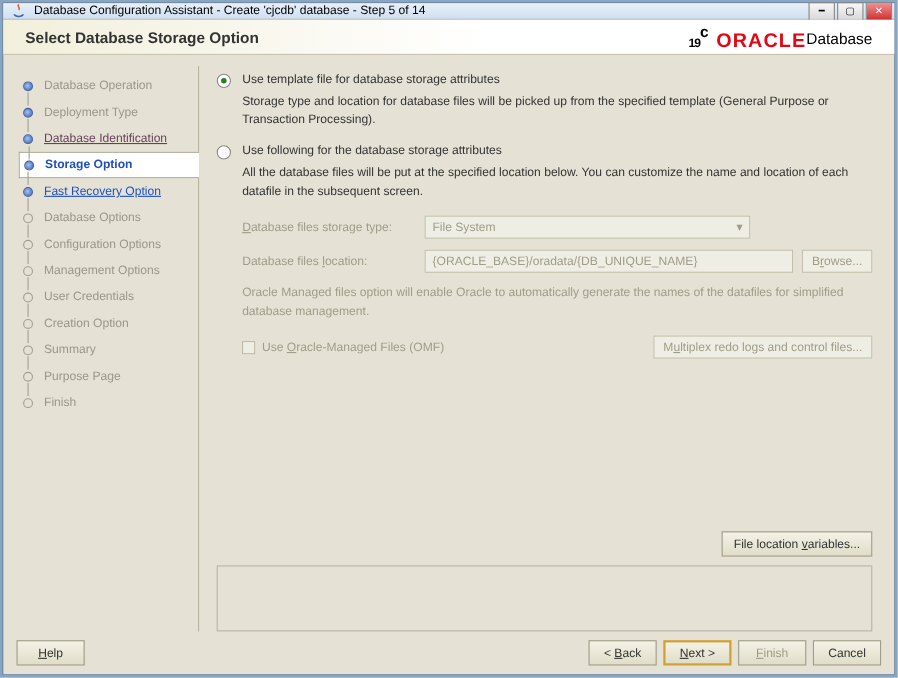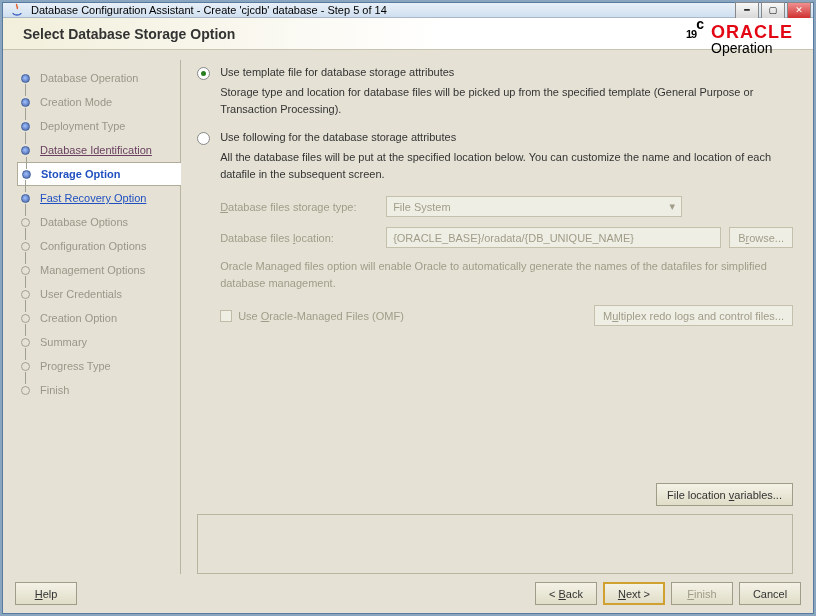--- a/index.html
+++ b/index.html
@@ -12,21 +12,21 @@
 .titlebar .title { flex: 1; color: #000; }
 .titlebar .btns { display: flex; gap: 2px; }
 .titlebar .btn { width: 24px; height: 17px; border: 1px solid #888; background: linear-gradient(#f8f8f8,#d8d8d8); display: flex; align-items: center; justify-content: center; font-size: 9px; }
 .titlebar .btn.close { background: linear-gradient(#f09090,#d03030); color: #fff; }
 
 .header { background: linear-gradient(90deg,#f2efdb,#ffffff 55%); height: 32px; display: flex; align-items: center; justify-content: space-between; padding: 0 20px; border-bottom: 1px solid #c8c4b0; }
 .header .heading { font-size: 14px; font-weight: bold; color: #333; }
 .header .brand { display: flex; align-items: baseline; gap: 8px; }
 .brand .ver { font-size: 28px; font-weight: 900; color: #000; letter-spacing: -1px; }
 .brand .ver sup { font-size: 14px; vertical-align: top; position: relative; top: 3px; }
-.brand .right { display: flex; flex-direction: column; align-items: flex-start; line-height: 1; }
+.brand .right { display: flex; flex-direction: row; align-items: flex-start; line-height: 1; }
 .brand .oracle { font-size: 18px; font-weight: 900; color: #e30613; letter-spacing: 1px; }
 .brand .db { font-size: 14px; color: #000; }
 
 .body { flex: 1; display: flex; padding: 10px 10px 0 10px; gap: 0; min-height: 0; }
 
 .sidebar { width: 188px; border-right: 1px solid #b8b4a0; padding: 6px 4px 0 4px; }
 .step { display: flex; align-items: center; height: 24px; padding-left: 4px; gap: 10px; position: relative; }
 .step .dot { width: 9px; height: 9px; border-radius: 50%; background: #e5e2d5; border: 1px solid #a0a090; z-index: 1; }
 .step.done .dot { background: radial-gradient(circle at 3px 3px,#a0c0ff,#4060a0); border-color: #4060a0; }
 .step.sel .dot { background: radial-gradient(circle at 3px 3px,#a0c0ff,#4060a0); border-color: #4060a0; }
@@ -89,39 +89,34 @@
       <div class="btn close">✕</div>
     </div>
   </div>
 
   <div class="header">
     <div class="heading">Select Database Storage Option</div>
     <div class="brand">
       <span class="ver"><span>19</span><sup>c</sup></span>
       <span class="right">
         <span class="oracle">ORACLE</span>
-        <span class="db">Operation</span>
+        <span class="db">Database</span>
       </span>
     </div>
   </div>
 
   <div class="body">
     <div class="sidebar" id="sidebar">
         <div class="step done">
           <span class="dot"></span>
           <span class="lbl">Database Operation</span>
         </div>
         <div class="step done">
           <span class="line"></span>
           <span class="dot"></span>
-          <span class="lbl">Creation Mode</span>
-        </div>
-        <div class="step done">
-          <span class="line"></span>
-          <span class="dot"></span>
           <span class="lbl">Deployment Type</span>
         </div>
         <div class="step link done">
           <span class="line"></span>
           <span class="dot"></span>
           <span class="lbl">Database Identification</span>
         </div>
         <div class="step sel done">
           <span class="line"></span>
           <span class="dot"></span>
@@ -158,21 +153,21 @@
           <span class="lbl">Creation Option</span>
         </div>
         <div class="step ">
           <span class="line"></span>
           <span class="dot"></span>
           <span class="lbl">Summary</span>
         </div>
         <div class="step ">
           <span class="line"></span>
           <span class="dot"></span>
-          <span class="lbl">Progress Type</span>
+          <span class="lbl">Purpose Page</span>
         </div>
         <div class="step ">
           <span class="line"></span>
           <span class="dot"></span>
           <span class="lbl">Finish</span>
         </div>
       </div>
 
     <div class="main">
       <div class="opt">

